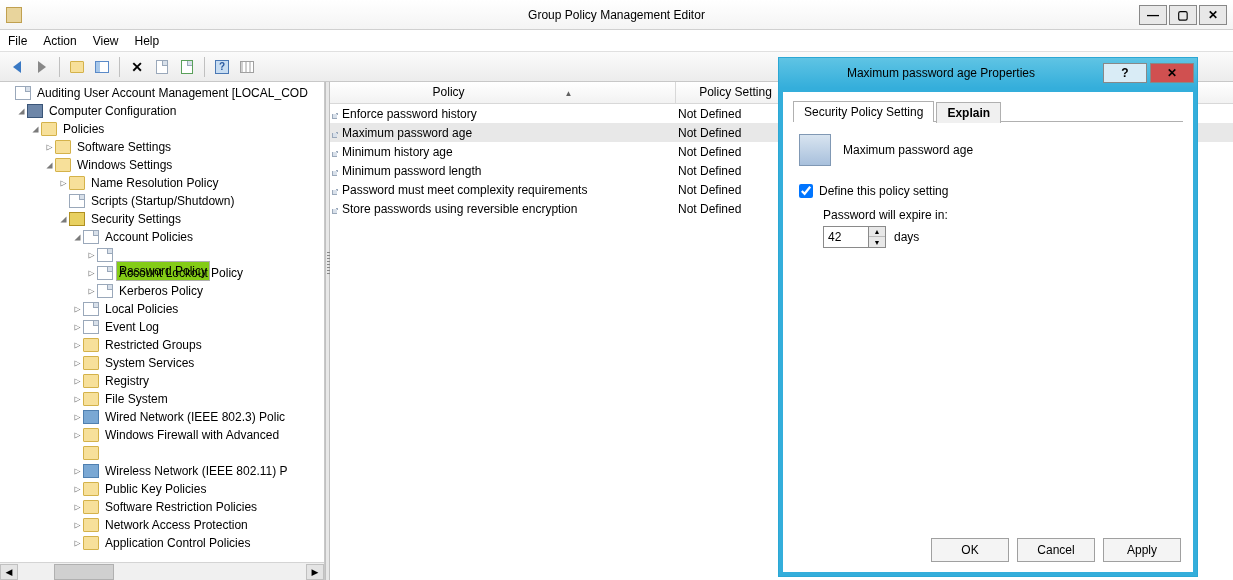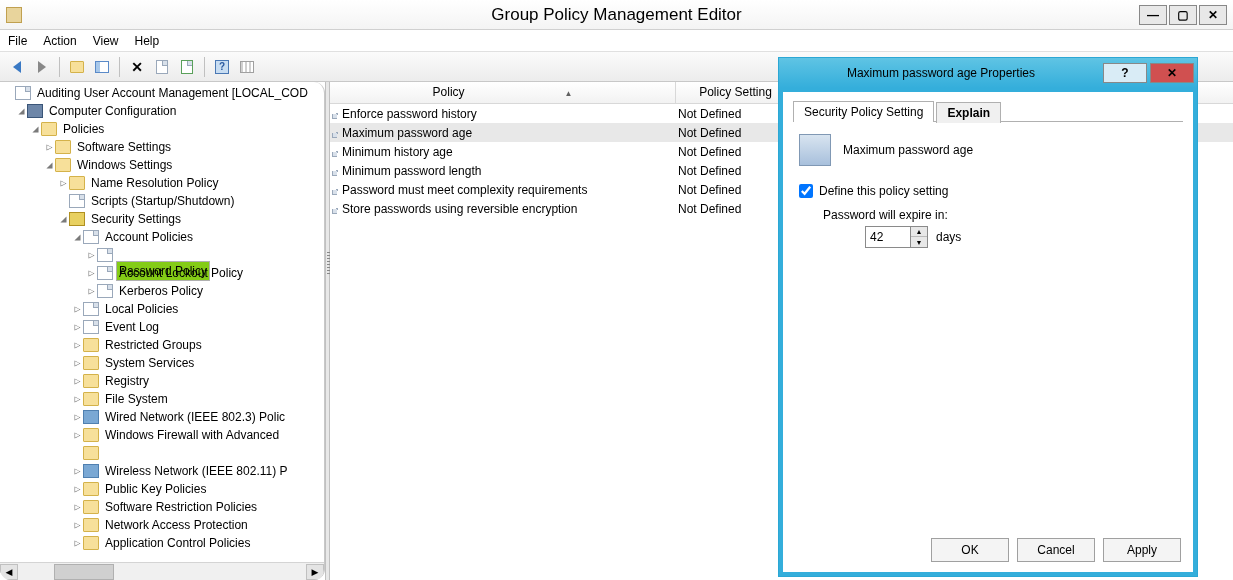--- a/index.html
+++ b/index.html
@@ -1,39 +1,39 @@
 <!DOCTYPE html>
 <html><head>
 <meta charset="utf-8">
 <style>
 * { box-sizing: border-box; margin: 0; padding: 0; font-family: "Segoe UI", Tahoma, sans-serif; font-size: 12px; }
 body { background: #fff; width: 1233px; height: 580px; overflow: hidden; position: relative; }
 
 
 .titlebar { height: 30px; background: linear-gradient(#fff,#f4f4f4); border-bottom:1px solid #d0d0d0; display:flex; align-items:center; position:relative; }
 .titlebar .icon { width:16px; height:16px; margin-left:6px; background:#e8d49c; border:1px solid #c0a050;}
-.titlebar .title { position:absolute; left:50%; transform:translateX(-50%); font-size:17px; color:#000;}
+.titlebar .title { position:absolute; left:50%; transform:translateX(-50%); font-size:12px; color:#000;}
 .titlebar .winbtns { margin-left:auto; display:flex; }
 .winbtn { width:28px; height:20px; border:1px solid #888; margin-right:2px; display:flex; align-items:center; justify-content:center; background:#e8e8e8; font-size:12px; font-weight:bold;}
 .winbtn:last-child { margin-right:6px;}
 
 
 .menubar { height:22px; background:#fff; border-bottom:1px solid #e0e0e0; display:flex; align-items:center; padding-left:8px; gap:16px; }
 .menubar span { color:#000; }
 
 
 .toolbar { height:30px; background:linear-gradient(#fbfbfb,#ececec); border-bottom:1px solid #c8c8c8; display:flex; align-items:center; padding-left:6px; gap:3px;}
 .tbtn { width:22px; height:22px; display:flex; align-items:center; justify-content:center; border:1px solid transparent;}
 .tsep { width:1px; height:20px; background:#c0c0c0; margin:0 3px;}
 .arrow-left{ width:0;height:0;border-top:6px solid transparent;border-bottom:6px solid transparent;border-right:8px solid #3a79c4;}
 .arrow-right{ width:0;height:0;border-top:6px solid transparent;border-bottom:6px solid transparent;border-left:8px solid #888;}
 
 
 .main { display:flex; height:calc(580px - 30px - 22px - 30px); }
-.treepane { width:325px; border-right:1px solid #c8c8c8; position:relative; background:#fff; overflow:hidden;border-radius:11px;}
+.treepane { width:325px; border-right:1px solid #c8c8c8; position:relative; background:#fff; overflow:hidden;}
 .treewrap { position:absolute; top:0; left:0; right:0; bottom:18px; overflow:hidden;}
 .tree { padding:2px 0 2px 4px; line-height:18px; white-space:nowrap;}
 .tree .row { display:flex; align-items:center; height:18px; }
 .tree .tw { display:inline-block; width:11px; text-align:center; color:#7a7a7a; font-size:10px; font-family:monospace;}
 .tree .ic { width:16px; height:14px; display:inline-block; margin-right:3px;}
 .ic-folder { background:#f7e09a; border:1px solid #d4b24a; border-radius:1px;}
 .ic-doc { background:#fff; border:1px solid #9aa8ba; position:relative;}
 .ic-doc::after{content:"";position:absolute;top:0;right:0;width:4px;height:4px;background:#d8e0ea;border-left:1px solid #9aa8ba;border-bottom:1px solid #9aa8ba;}
 .ic-comp { background:#6d86a8; border:1px solid #3a5578;}
 .ic-sec { background:#e8d060; border:1px solid #b09020;}
@@ -68,21 +68,21 @@
 .dlg-body{ position:absolute; top:0; left:0; right:0; bottom:0; background:#fff; padding:8px 10px 10px 10px;}
 .tabs{ display:flex; border-bottom:1px solid #b0b0b0; margin-bottom:12px;}
 .tab{ padding:3px 10px; border:1px solid #b0b0b0; border-bottom:none; background:#fff; margin-right:2px; position:relative; top:1px;}
 .tab.inactive{ background:#f0f0f0; top:2px;font-weight:bold;}
 .dlg-body .hdr{ display:flex; align-items:center; gap:12px; margin:4px 0 18px 6px;}
 .hdr .bigicon{ width:32px; height:32px; background:linear-gradient(#d8e4f0,#a8c0dc); border:1px solid #8098b4;}
 .chkrow{ display:flex; align-items:center; gap:6px; margin-left:6px;}
 .chkrow input{ width:14px; height:14px;}
 .subgroup{ margin:10px 0 0 30px;}
 .spinwrap{ display:flex; align-items:center; gap:8px; margin-top:4px;}
-.spinner{ display:flex; border:1px solid #8a8a8a; height:22px;margin-left:42px;}
+.spinner{ display:flex; border:1px solid #8a8a8a; height:22px;}
 .spinner input{ width:44px; border:none; padding:2px 4px; font-size:12px; outline:none;}
 .spinbtns{ display:flex; flex-direction:column; border-left:1px solid #8a8a8a;}
 .spinbtns button{ height:11px; width:16px; font-size:7px; line-height:7px; border:none; background:#e8e8e8; border-bottom:1px solid #bbb; padding:0;}
 .spinbtns button:last-child{border-bottom:none;}
 .dlg-buttons{ position:absolute; bottom:10px; right:12px; display:flex; gap:8px;}
 .dlg-buttons button{ width:78px; height:24px; background:#f4f4f4; border:1px solid #a0a0a0;}
 </style>
 </head>
 <body>
 

